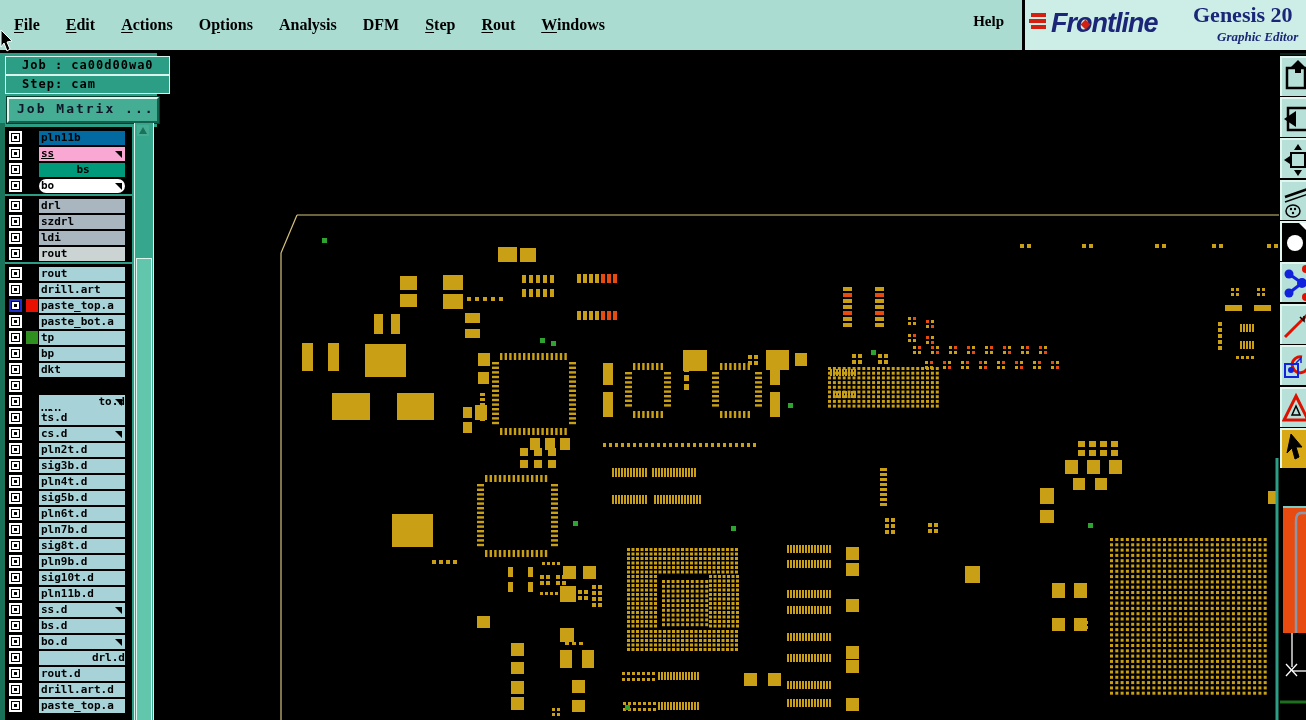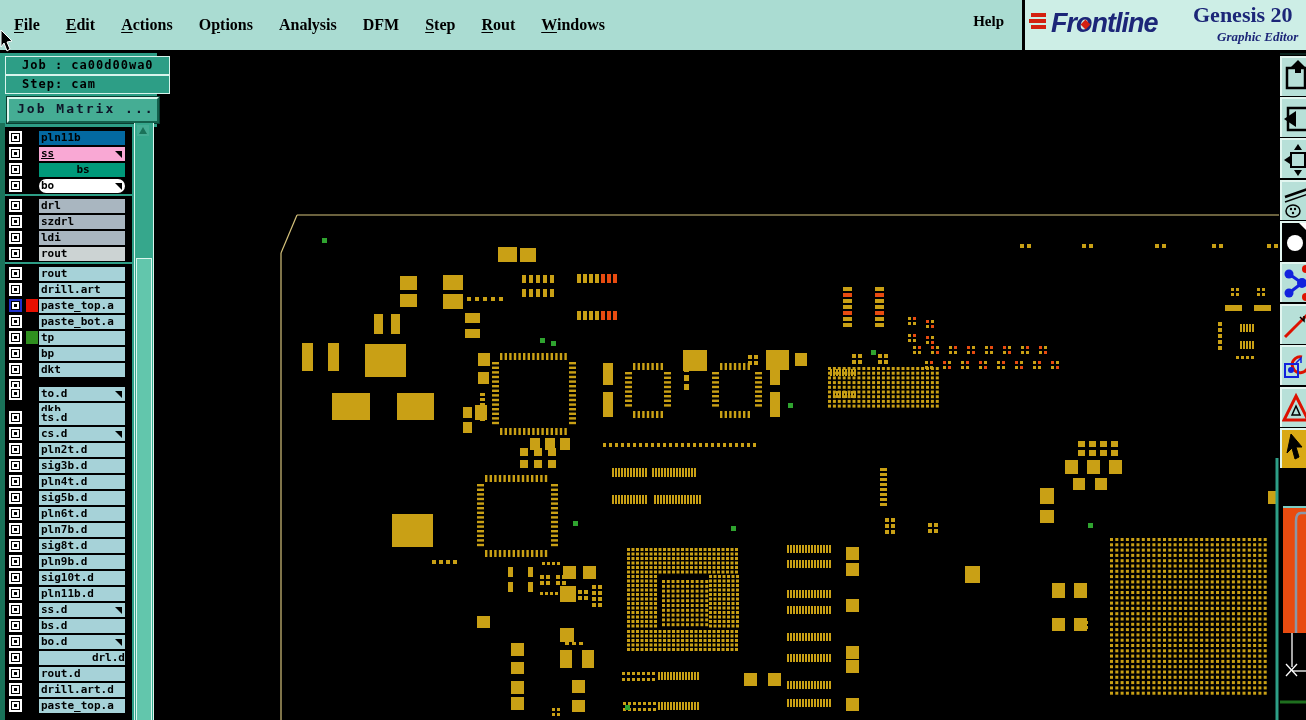--- a/index.html
+++ b/index.html
@@ -2651,21 +2651,21 @@
             <div class="cbi"></div>
           </div>
           <div class="lbl" style="background: rgb(166, 210, 216);">dkt</div>
         </div>
         <div class="layer-row" style="top: 252px;">
           <div class="cb">
             <div class="cbi"></div>
           </div>
           <div class="lbl" style="background: rgb(166, 210, 216); margin-top: 24px;">dkb</div>
         </div>
-        <div class="layer-row" style="top: 260px;">
+        <div class="layer-row" style="top: 268px; text-align: right;">
           <div class="cb">
             <div class="cbi"></div>
           </div>
           <div class="lbl" style="background: rgb(166, 210, 216);">to.d<span class="arr"></span></div>
         </div>
         <div class="layer-row" style="top: 284px;">
           <div class="cb">
             <div class="cbi"></div>
           </div>
           <div class="lbl" style="background: rgb(166, 210, 216);">ts.d</div>

